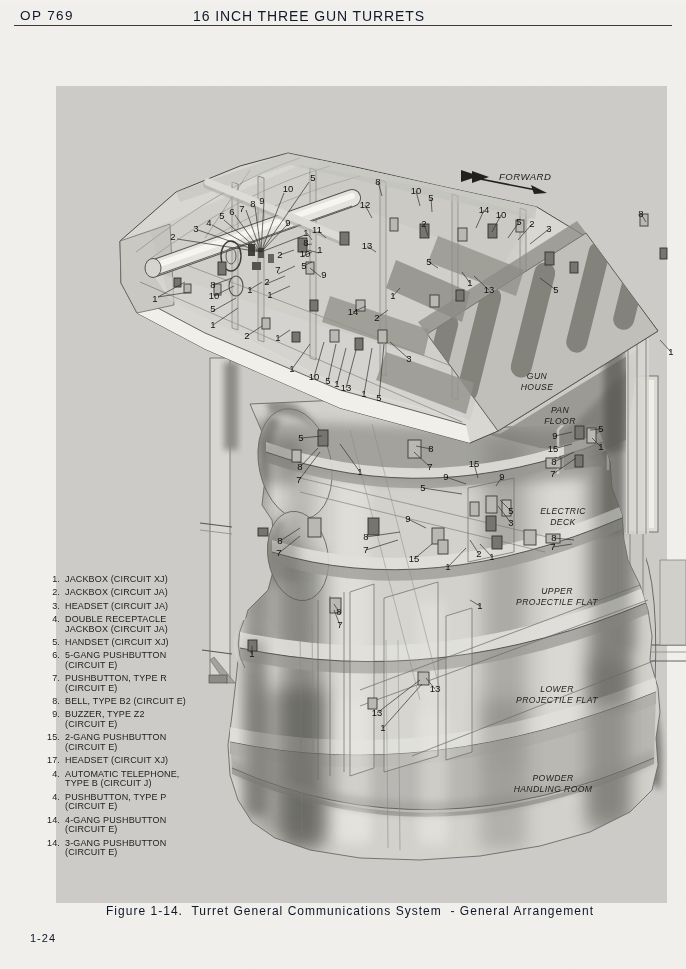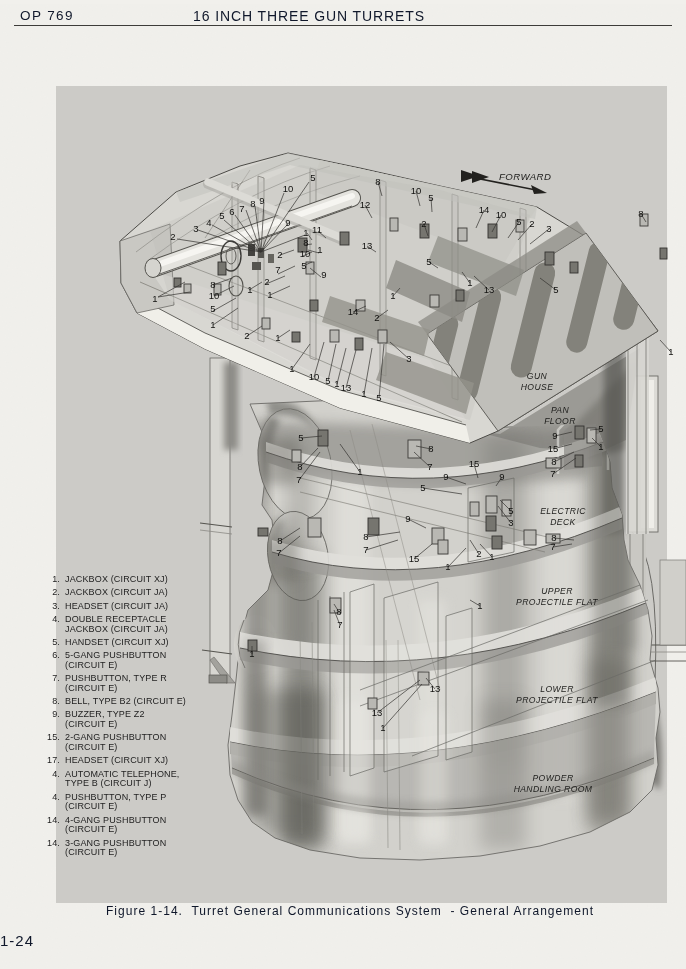--- a/index.html
+++ b/index.html
@@ -2,21 +2,21 @@
 <html><head><meta charset="utf-8">
 <style>
 html,body{margin:0;padding:0}
 body{width:686px;height:969px;background:#f1f0ec;position:relative;overflow:hidden;
      font-family:"Liberation Sans",sans-serif;}
 .ser{font-family:Liberation Sans, sans-serif;color:#0f172a}
 #op{position:absolute;left:20px;top:8px;font-size:13.5px;letter-spacing:1.4px}
 #title{position:absolute;left:193px;top:8px;font-size:14px;letter-spacing:0.9px}
 #rule{position:absolute;left:14px;top:25px;width:658px;height:1.3px;background:#3c3b38}
 #caption{position:absolute;left:0;top:904px;width:700px;text-align:center;font-size:12px;letter-spacing:1.02px}
-#pageno{position:absolute;left:0;top:932px;font-size:15px;letter-spacing:1px}
+#pageno{position:absolute;left:30px;top:932px;font-size:11px;letter-spacing:1px}
 #legend{position:absolute;left:38px;top:575px;width:200px;white-space:nowrap;color:#222;font-size:9px;letter-spacing:0.15px;line-height:9.7px}
 #legend .it{margin-bottom:3.6px;position:relative;padding-left:27px}
 #legend .n{position:absolute;left:0;top:0;width:22px;text-align:right}
 svg text{font-family:"Liberation Sans",sans-serif}
 </style></head>
 <body>
 <div id="op" class="ser">OP 769</div>
 <div id="title" class="ser">16 INCH THREE GUN TURRETS</div>
 <div id="rule"></div>
 <svg width="686" height="969" viewBox="0 0 686 969" style="position:absolute;left:0;top:0">

